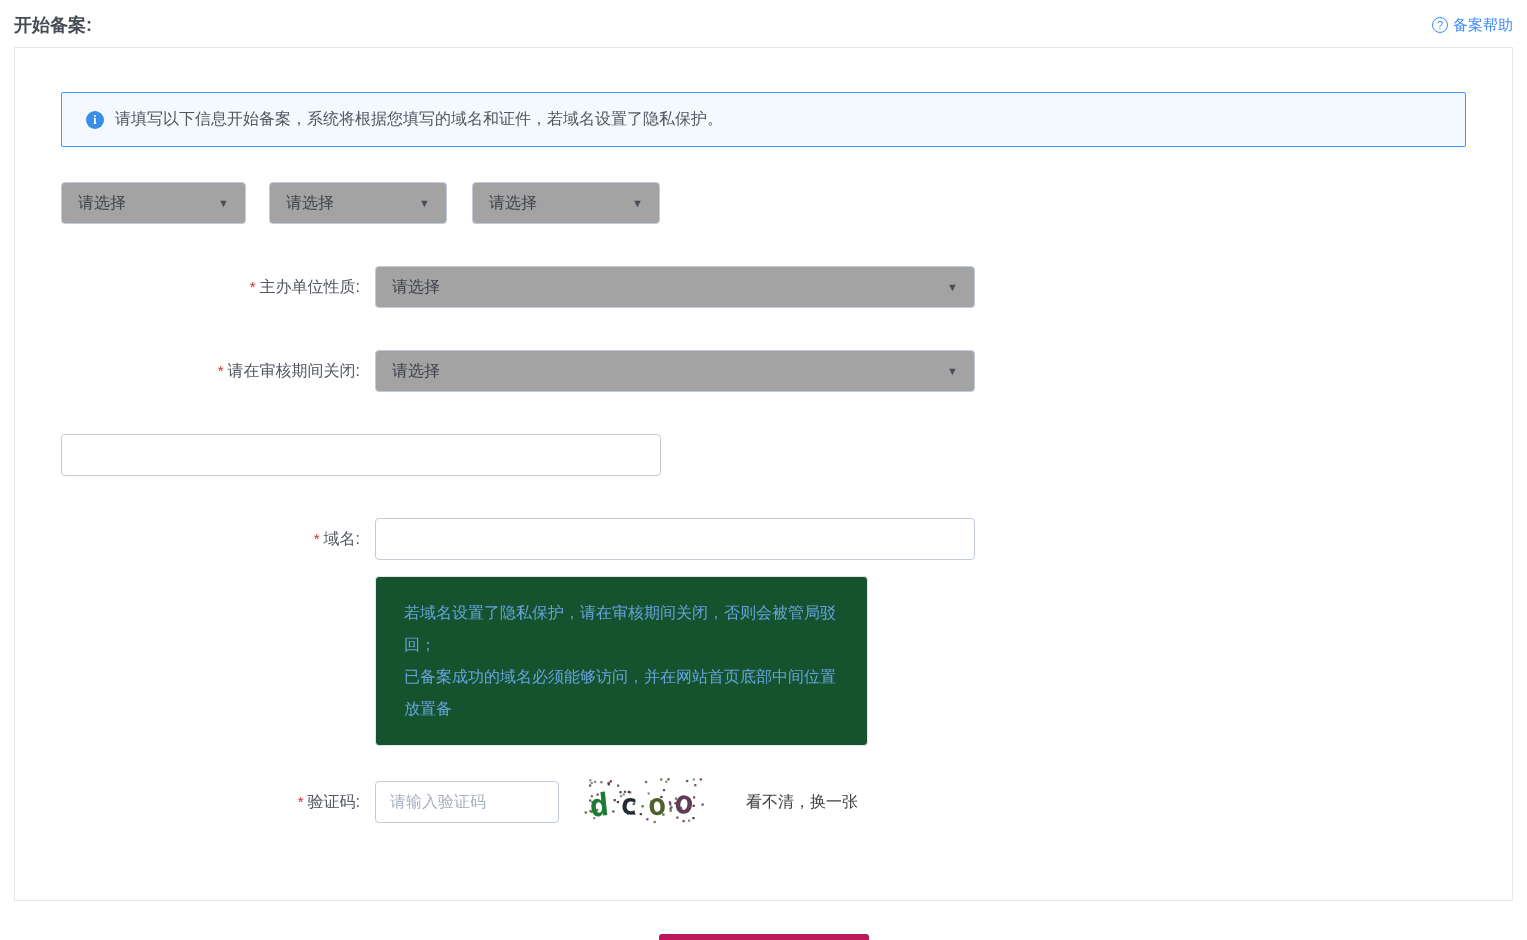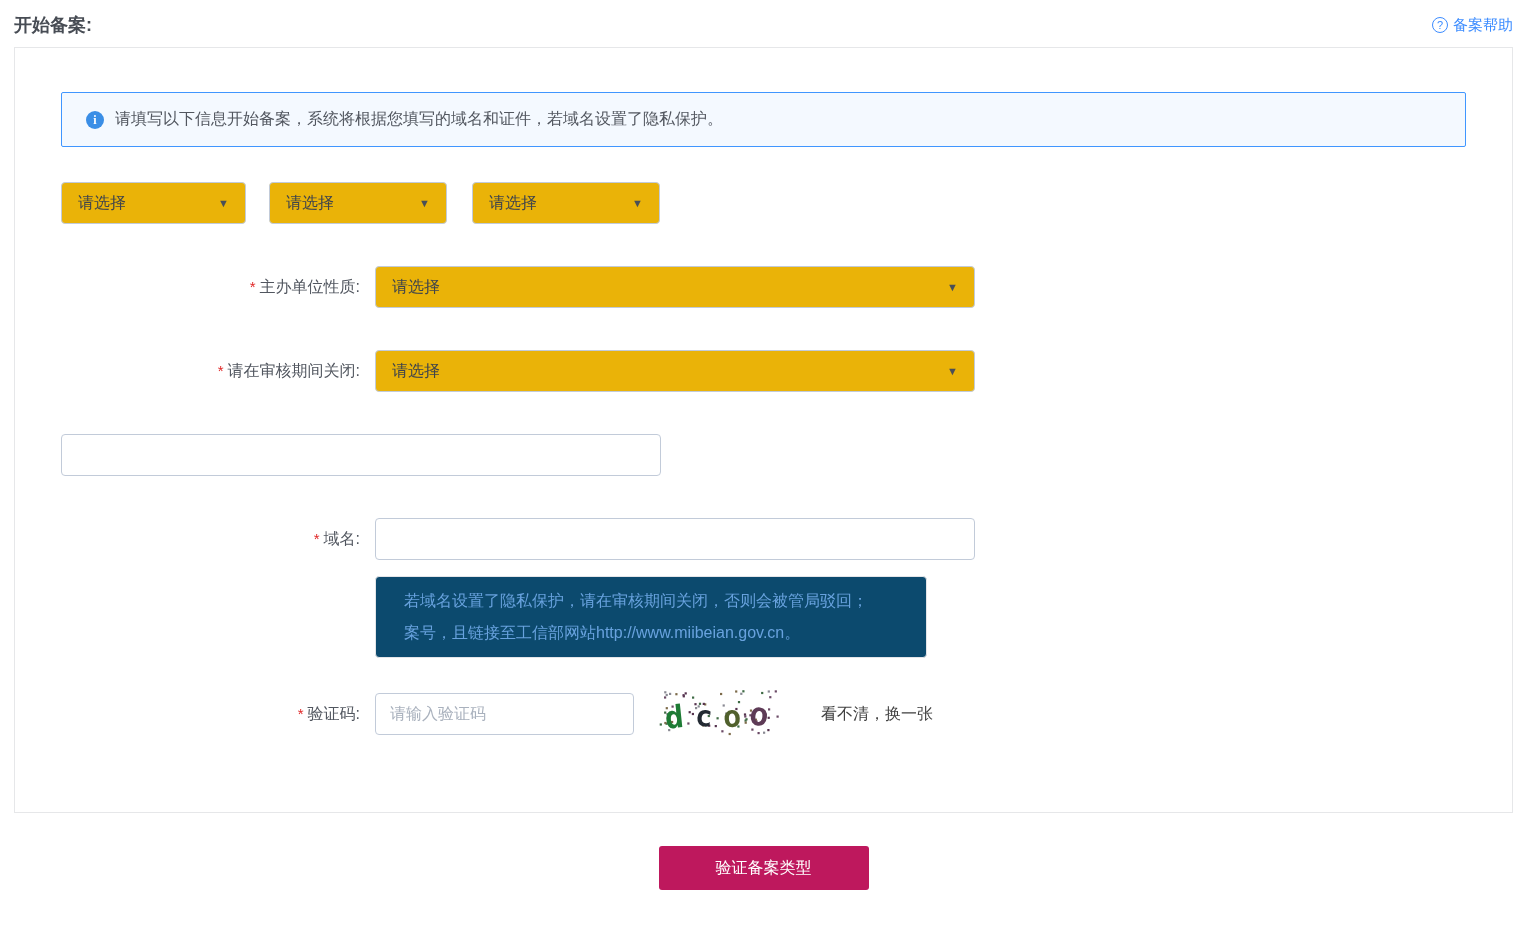--- a/index.html
+++ b/index.html
@@ -47,44 +47,44 @@
   .form-row { display: flex; align-items: center; margin-bottom: 42px; }
   .form-row.row-domain { margin-bottom: 16px; }
   .form-row.row-captcha { margin-bottom: 16px; }
   .form-label {
     width: 299px; margin-right: 15px; flex-shrink: 0;
     text-align: right; font-size: 16px; color: #51565f;
   }
   .req { color: #e02626; margin-right: 4px; font-size: 15px; }
 
   .select {
-    height: 42px; background: #eab308;
+    height: 42px; background: #a3a3a3;
     border: 1px solid #c2cbd9; border-radius: 4px;
     display: flex; align-items: center; padding: 0 16px;
     font-size: 16px; color: #3f444c; cursor: pointer;
   }
   .caret { margin-left: auto; font-size: 11px; color: #4a4f57; padding-left: 10px; }
   .sel-1 { width: 185px; margin-right: 23px; }
   .sel-2 { width: 178px; margin-right: 25px; }
   .sel-3 { width: 188px; }
   .select-wide { width: 600px; }
 
   .text-input {
     width: 600px; height: 42px;
     border: 1px solid #c2cbd9; border-radius: 4px;
     padding: 0 14px; font-size: 16px; color: #3f444c;
     font-family: "Liberation Sans", sans-serif; outline: none;
   }
   .text-input::placeholder { color: #a9b1bd; }
-  .captcha-input { width: 259px; }
+  .captcha-input { width: 184px; }
 
   .note {
-    margin-left: 314px; width: 552px;
-    background: #0c4a6e; border: 1px solid #e4e5e8; border-radius: 4px;
-    padding: 8px 28px; font-size: 16px; line-height: 32px; color: #68a2de;
+    margin-left: 314px; width: 493px;
+    background: #14532d; border: 1px solid #e4e5e8; border-radius: 4px;
+    padding: 20px 28px; font-size: 16px; line-height: 32px; color: #68a2de;
     margin-bottom: 32px;
   }
   .note span { display: block; }
 
   .captcha-img {
     width: 130px; height: 48px; margin-left: 19px; background: #fff;
     cursor: pointer; flex-shrink: 0;
   }
   .captcha-refresh {
     margin-left: 38px; color: #404040; font-size: 16px;
@@ -163,21 +163,21 @@
 
       <div class="form-row row-domain">
         <div class="form-label">
           <span class="req">*</span><span>域名:</span>
         </div>
         <input class="text-input" type="text" value="" style="">
       </div>
 
       <div class="note">
         <span>若域名设置了隐私保护，请在审核期间关闭，否则会被管局驳回；</span>
-        <span>案号，且链接至工信部网站http://www.miibeian.gov.cn。</span>
+        <span>已备案成功的域名必须能够访问，并在网站首页底部中间位置放置备</span>
       </div>
 
       <div class="form-row row-captcha">
         <div class="form-label">
           <span class="req">*</span><span>验证码:</span>
         </div>
         <input class="text-input captcha-input" type="text" placeholder="请输入验证码" style="">
         <svg class="captcha-img" viewBox="0 0 130 48" xmlns="http://www.w3.org/2000/svg">
           <g>
               <rect x="91.2" y="25.4" width="2.2" height="2.2" fill="#6b4a66"></rect>

